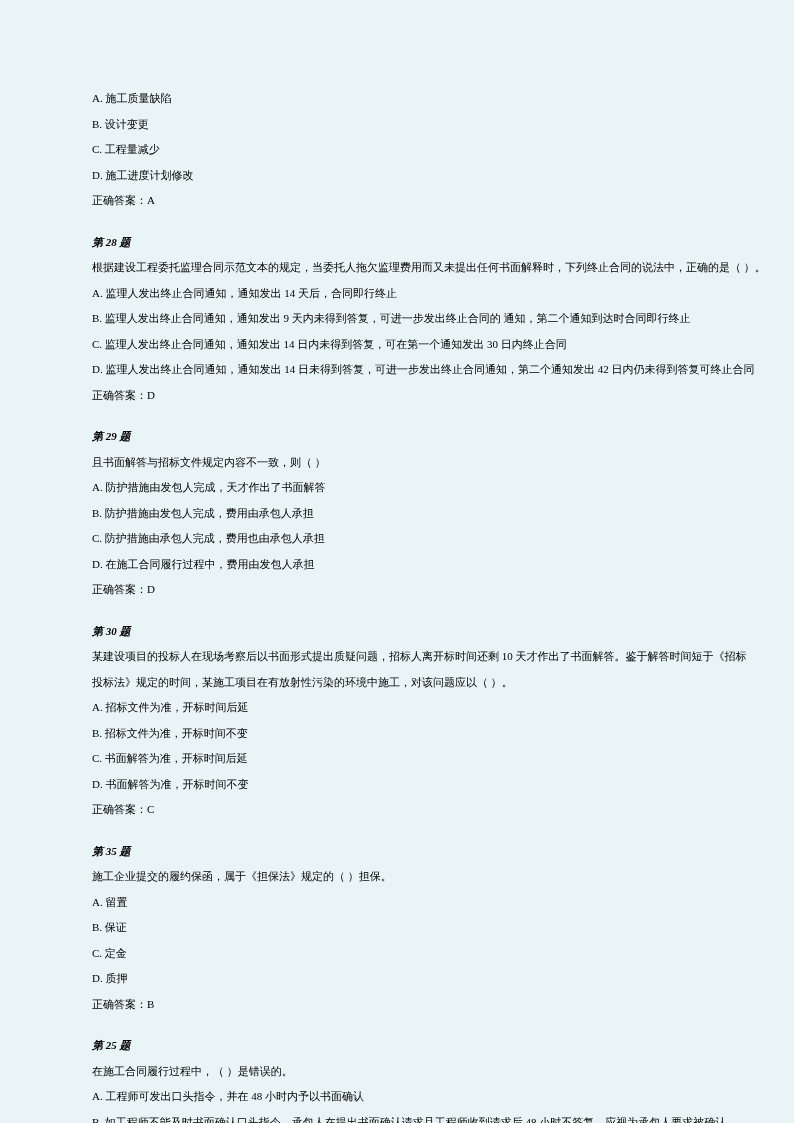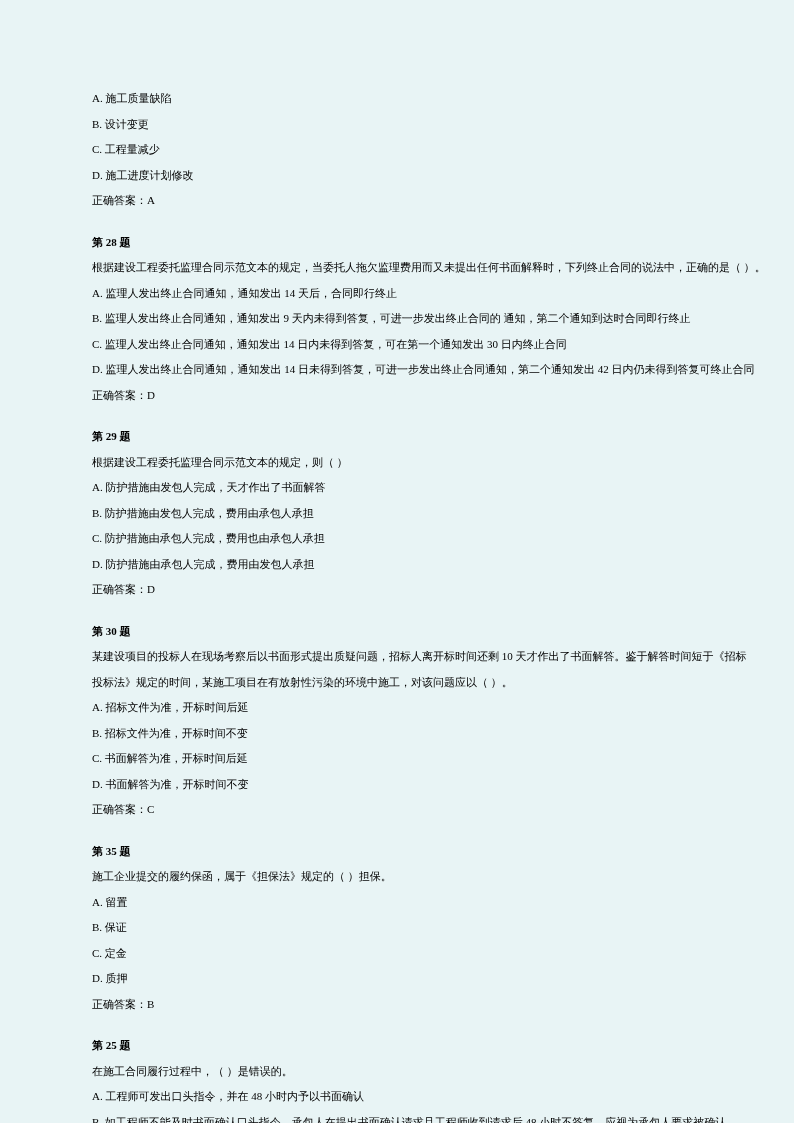--- a/index.html
+++ b/index.html
@@ -15,20 +15,21 @@
     }
     .line {
       margin-bottom: 9px;
       white-space: nowrap;
     }
     .spacer {
       height: 16px;
     }
     .bold {
       font-weight: bold;
+      font-style: italic;
     }
   </style>
 </head>
 <body>
 
 <div class="line">A. 施工质量缺陷</div>
 <div class="line">B. 设计变更</div>
 <div class="line">C. 工程量减少</div>
 <div class="line">D. 施工进度计划修改</div>
 <div class="line">正确答案：A</div>
@@ -39,25 +40,25 @@
 <div class="line">根据建设工程委托监理合同示范文本的规定，当委托人拖欠监理费用而又未提出任何书面解释时，下列终止合同的说法中，正确的是（  ）。</div>
 <div class="line">A. 监理人发出终止合同通知，通知发出 14 天后，合同即行终止</div>
 <div class="line">B. 监理人发出终止合同通知，通知发出 9 天内未得到答复，可进一步发出终止合同的   通知，第二个通知到达时合同即行终止</div>
 <div class="line">C. 监理人发出终止合同通知，通知发出 14 日内未得到答复，可在第一个通知发出 30 日内终止合同</div>
 <div class="line">D. 监理人发出终止合同通知，通知发出 14 日未得到答复，可进一步发出终止合同通知，第二个通知发出 42 日内仍未得到答复可终止合同</div>
 <div class="line">正确答案：D</div>
 
 <div class="spacer"></div>
 
 <div class="line bold">第 29 题</div>
-<div class="line">根据建设工程委托监理合同示范文本的规定，则（   ）</div>
+<div class="line">且书面解答与招标文件规定内容不一致，则（   ）</div>
 <div class="line">A. 防护措施由发包人完成，天才作出了书面解答</div>
 <div class="line">B. 防护措施由发包人完成，费用由承包人承担</div>
 <div class="line">C. 防护措施由承包人完成，费用也由承包人承担</div>
-<div class="line">D. 防护措施由承包人完成，费用由发包人承担</div>
+<div class="line">D. 在施工合同履行过程中，费用由发包人承担</div>
 <div class="line">正确答案：D</div>
 
 <div class="spacer"></div>
 
 <div class="line bold">第 30 题</div>
 <div class="line">某建设项目的投标人在现场考察后以书面形式提出质疑问题，招标人离开标时间还剩 10 天才作出了书面解答。鉴于解答时间短于《招标</div>
 <div class="line">投标法》规定的时间，某施工项目在有放射性污染的环境中施工，对该问题应以（   ）。</div>
 <div class="line">A. 招标文件为准，开标时间后延</div>
 <div class="line">B. 招标文件为准，开标时间不变</div>
 <div class="line">C. 书面解答为准，开标时间后延</div>

